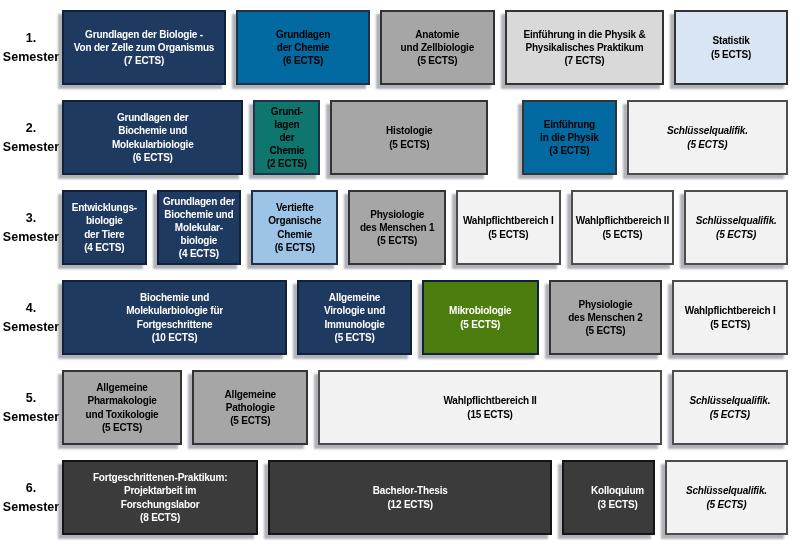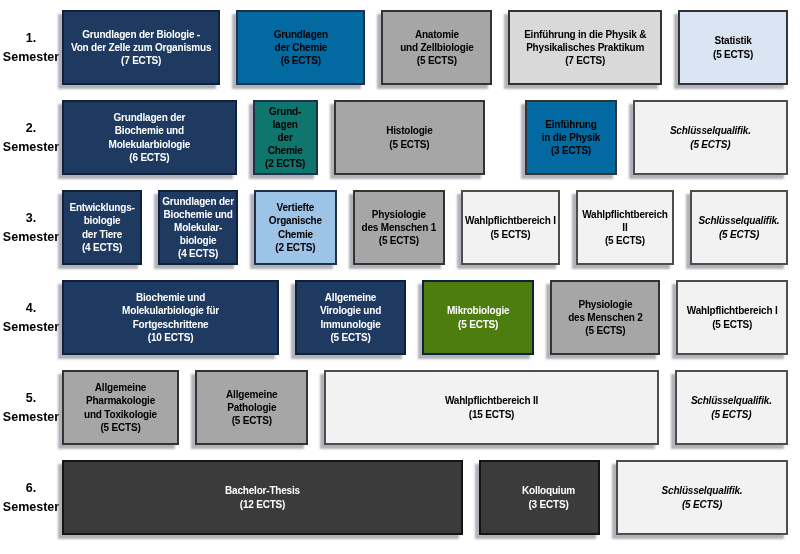--- a/index.html
+++ b/index.html
@@ -8,21 +8,21 @@
     font-family:"Liberation Sans",sans-serif;
     overflow:hidden;
   }
   .wrap{padding:10px 12px 0 0;}
   .row{display:flex;height:75px;margin-bottom:15px;align-items:stretch;}
   .sem-label{
     flex:0 0 62px;display:flex;align-items:center;justify-content:center;
     text-align:center;font-weight:bold;font-size:12.5px;color:#000;
     white-space:pre-line;line-height:1.45;
   }
-  .blocks{flex:1;display:flex;gap:16px;}
+  .blocks{flex:1;display:flex;gap:10px;}
   .block{
     box-sizing:border-box;border:2px solid #333;
     display:flex;align-items:center;justify-content:center;
     text-align:center;font-weight:bold;font-size:10px;
     letter-spacing:-0.2px;line-height:1.32;white-space:pre-line;
     padding:1px 2px;overflow:hidden;
     box-shadow:-4px 4px 2px rgba(110,115,125,0.55);
   }
   .italic{font-style:italic;}
 </style>
@@ -81,21 +81,21 @@
 der Tiere
 (4 ECTS)</div>
         <div class="block" style="flex: 88 1 0px; background: rgb(31, 58, 96); border-color: rgb(18, 33, 58); color: rgb(255, 255, 255);">Grundlagen der
 Biochemie und
 Molekular-
 biologie
 (4 ECTS)</div>
         <div class="block" style="flex: 91 1 0px; background: rgb(157, 195, 230); border-color: rgb(32, 48, 74); color: rgb(0, 0, 0);">Vertiefte
 Organische
 Chemie
-(2 ECTS)</div>
+(6 ECTS)</div>
         <div class="block" style="flex: 103 1 0px; background: rgb(166, 166, 166); border-color: rgb(51, 51, 51); color: rgb(0, 0, 0);">Physiologie
 des Menschen 1
 (5 ECTS)</div>
         <div class="block" style="flex: 111 1 0px; background: rgb(242, 242, 242); border-color: rgb(77, 77, 77); color: rgb(0, 0, 0);">Wahlpflichtbereich I
 (5 ECTS)</div>
         <div class="block" style="flex: 110 1 0px; background: rgb(242, 242, 242); border-color: rgb(77, 77, 77); color: rgb(0, 0, 0);">Wahlpflichtbereich II
 (5 ECTS)</div>
         <div class="block italic" style="flex: 110 1 0px; background: rgb(242, 242, 242); border-color: rgb(77, 77, 77); color: rgb(0, 0, 0);">Schlüsselqualifik.
 (5 ECTS)</div>
       </div>
@@ -135,20 +135,24 @@
         <div class="block" style="flex: 356 1 0px; background: rgb(242, 242, 242); border-color: rgb(77, 77, 77); color: rgb(0, 0, 0);">Wahlpflichtbereich II
 (15 ECTS)</div>
         <div class="block italic" style="flex: 115 1 0px; background: rgb(242, 242, 242); border-color: rgb(77, 77, 77); color: rgb(0, 0, 0);">Schlüsselqualifik.
 (5 ECTS)</div>
       </div>
     </div>
     <div class="row">
       <div class="sem-label">6.
 Semester</div>
       <div class="blocks">
+        <div class="block" style="flex: 206 1 0px; background: rgb(59, 59, 59); border-color: rgb(20, 20, 20); color: rgb(255, 255, 255);">Fortgeschrittenen-Praktikum:
+Projektarbeit im
+Forschungslabor
+(8 ECTS)</div>
         <div class="block" style="flex: 302 1 0px; background: rgb(59, 59, 59); border-color: rgb(20, 20, 20); color: rgb(255, 255, 255);">Bachelor-Thesis
 (12 ECTS)</div>
         <div class="block" style="flex: 73 1 0px; background: rgb(59, 59, 59); border-color: rgb(20, 20, 20); color: rgb(255, 255, 255); padding-left: 20px;">Kolloquium
 (3 ECTS)</div>
         <div class="block italic" style="flex: 126 1 0px; background: rgb(242, 242, 242); border-color: rgb(77, 77, 77); color: rgb(0, 0, 0);">Schlüsselqualifik.
 (5 ECTS)</div>
       </div>
     </div>
   </div>
 

